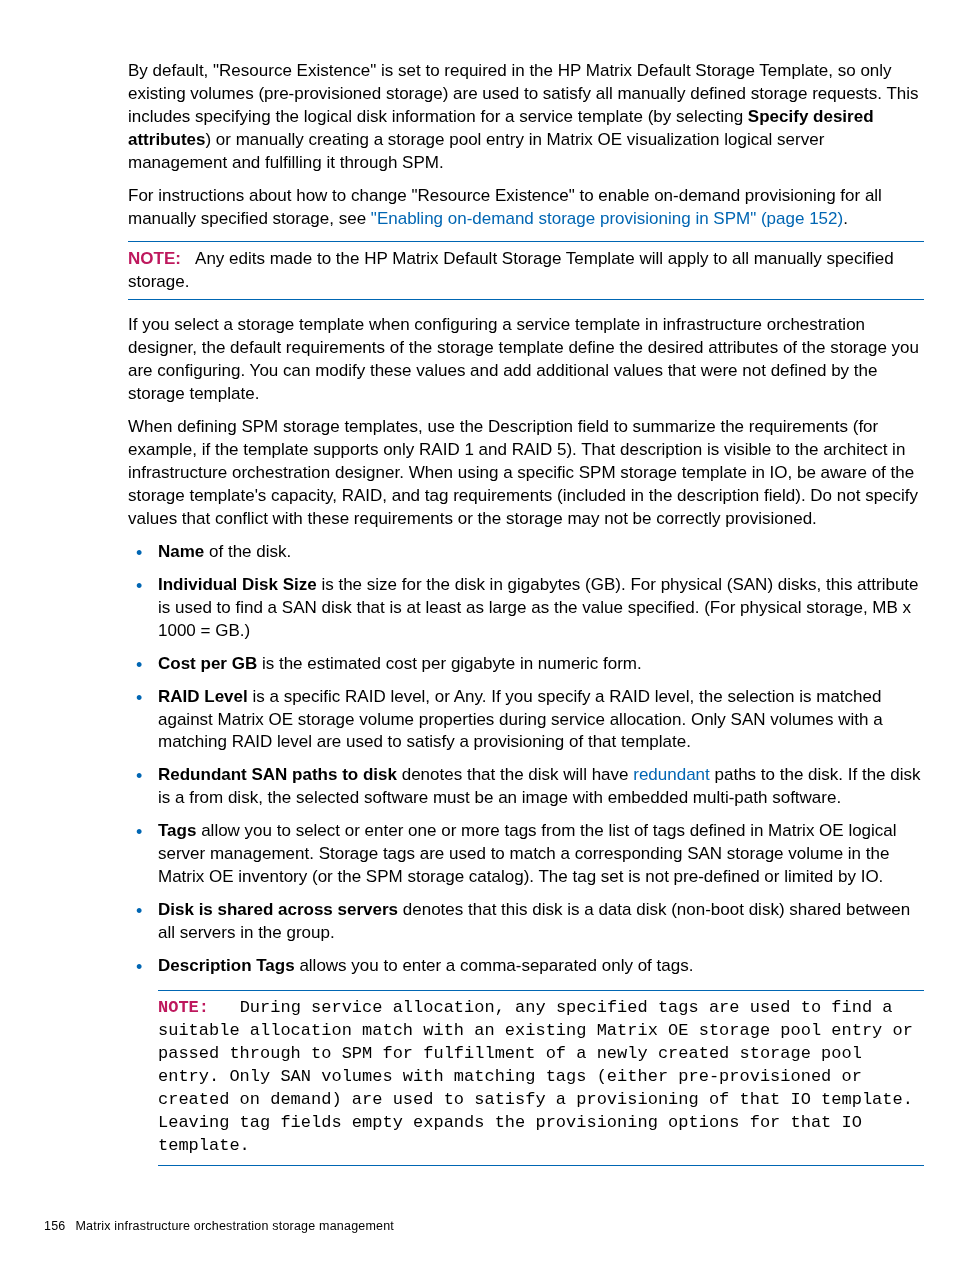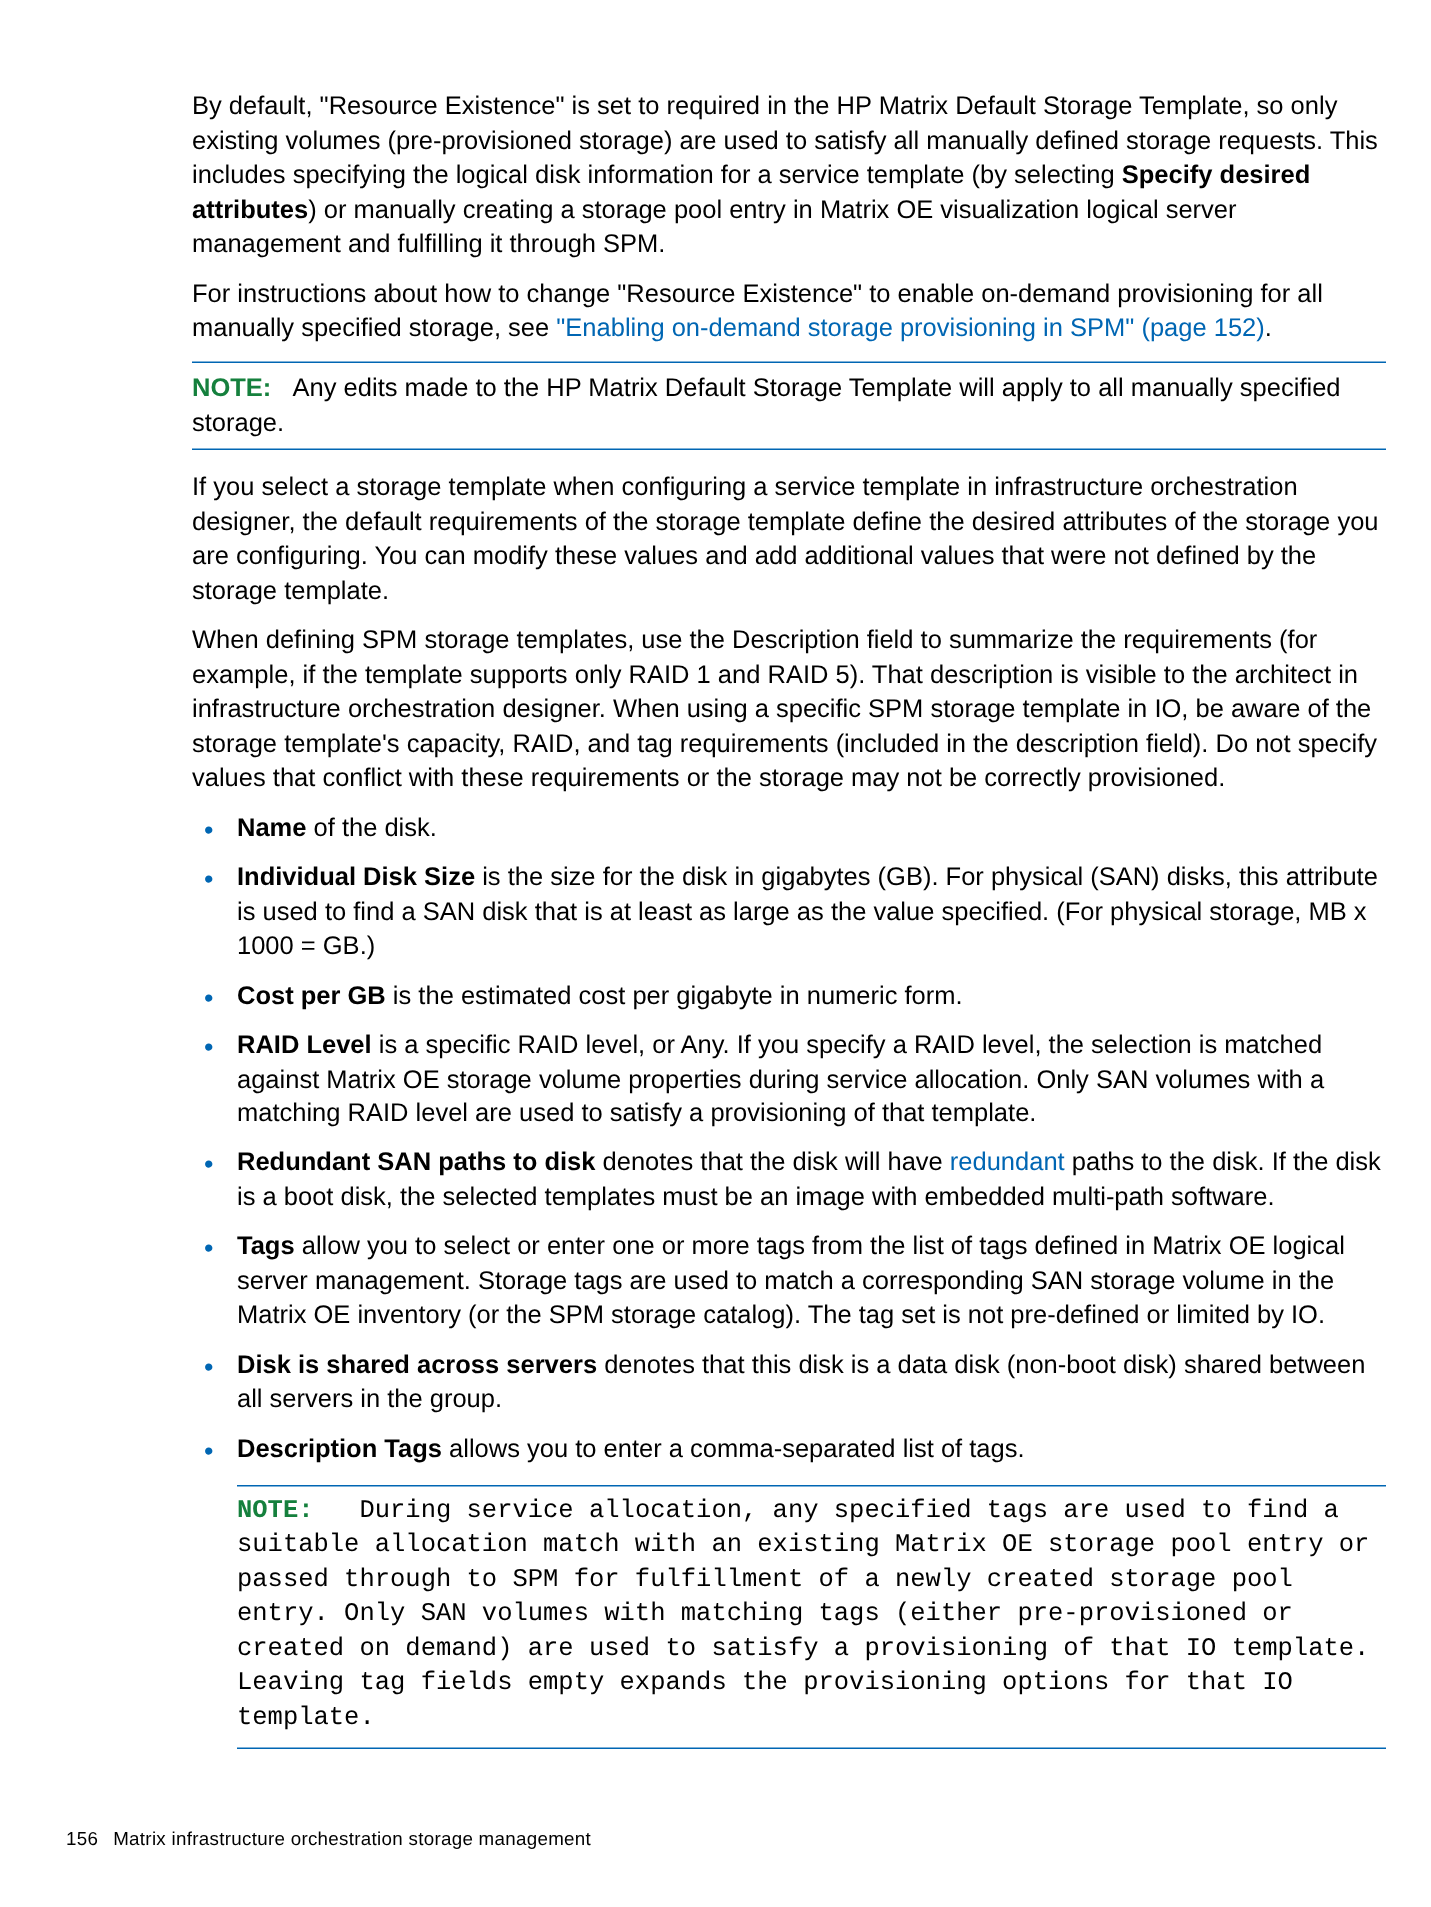--- a/index.html
+++ b/index.html
@@ -29,21 +29,21 @@
   }
   b { font-weight: 700; }
   .link { color: #0066b3; }
   .note-block {
     border-top: 1.2px solid #0066b3;
     border-bottom: 1.2px solid #0066b3;
     margin: 10px 0 14px 0;
     padding: 6px 0 6px 0;
   }
   .note-label {
-    color: #15803d;
+    color: #be185d;
     font-weight: 700;
   }
   ul.bullets {
     list-style: none;
     margin: 4px 0 10px 0;
     padding: 0 0 0 30px;
   }
   ul.bullets > li {
     position: relative;
     margin: 0 0 10px 0;
@@ -106,30 +106,30 @@
       <li>
         <b>Individual Disk Size</b><span> is the size for the disk in gigabytes (GB). For physical (SAN) disks, this attribute is used to find a SAN disk that is at least as large as the value specified. (For physical storage, MB x 1000 = GB.)</span>
       </li>
       <li>
         <b>Cost per GB</b><span> is the estimated cost per gigabyte in numeric form.</span>
       </li>
       <li>
         <b>RAID Level</b><span> is a specific RAID level, or Any. If you specify a RAID level, the selection is matched against Matrix OE storage volume properties during service allocation. Only SAN volumes with a matching RAID level are used to satisfy a provisioning of that template.</span>
       </li>
       <li>
-        <b>Redundant SAN paths to disk</b><span> denotes that the disk will have </span><span class="link">redundant</span><span> paths to the disk. If the disk is a boot disk, the selected templates must be an image with embedded multi-path software.</span>
+        <b>Redundant SAN paths to disk</b><span> denotes that the disk will have </span><span class="link">redundant</span><span> paths to the disk. If the disk is a from disk, the selected software must be an image with embedded multi-path software.</span>
       </li>
       <li>
         <b>Tags</b><span> allow you to select or enter one or more tags from the list of tags defined in Matrix OE logical server management. Storage tags are used to match a corresponding SAN storage volume in the Matrix OE inventory (or the SPM storage catalog). The tag set is not pre-defined or limited by IO.</span>
       </li>
       <li>
         <b>Disk is shared across servers</b><span> denotes that this disk is a data disk (non-boot disk) shared between all servers in the group.</span>
       </li>
       <li>
-        <b>Description Tags</b><span> allows you to enter a comma-separated list of tags.</span>
+        <b>Description Tags</b><span> allows you to enter a comma-separated only of tags.</span>
         <div class="nested-note">
           <p style="margin:0">
             <span class="note-label">NOTE:</span>&nbsp;&nbsp;&nbsp;<span>During service allocation, any specified tags are used to find a suitable allocation match with an existing Matrix OE storage pool entry or passed through to SPM for fulfillment of a newly created storage pool entry. Only SAN volumes with matching tags (either pre-provisioned or created on demand) are used to satisfy a provisioning of that IO template. Leaving tag fields empty expands the provisioning options for that IO template.</span>
           </p>
         </div>
       </li>
     </ul>
 
   </div>
 

